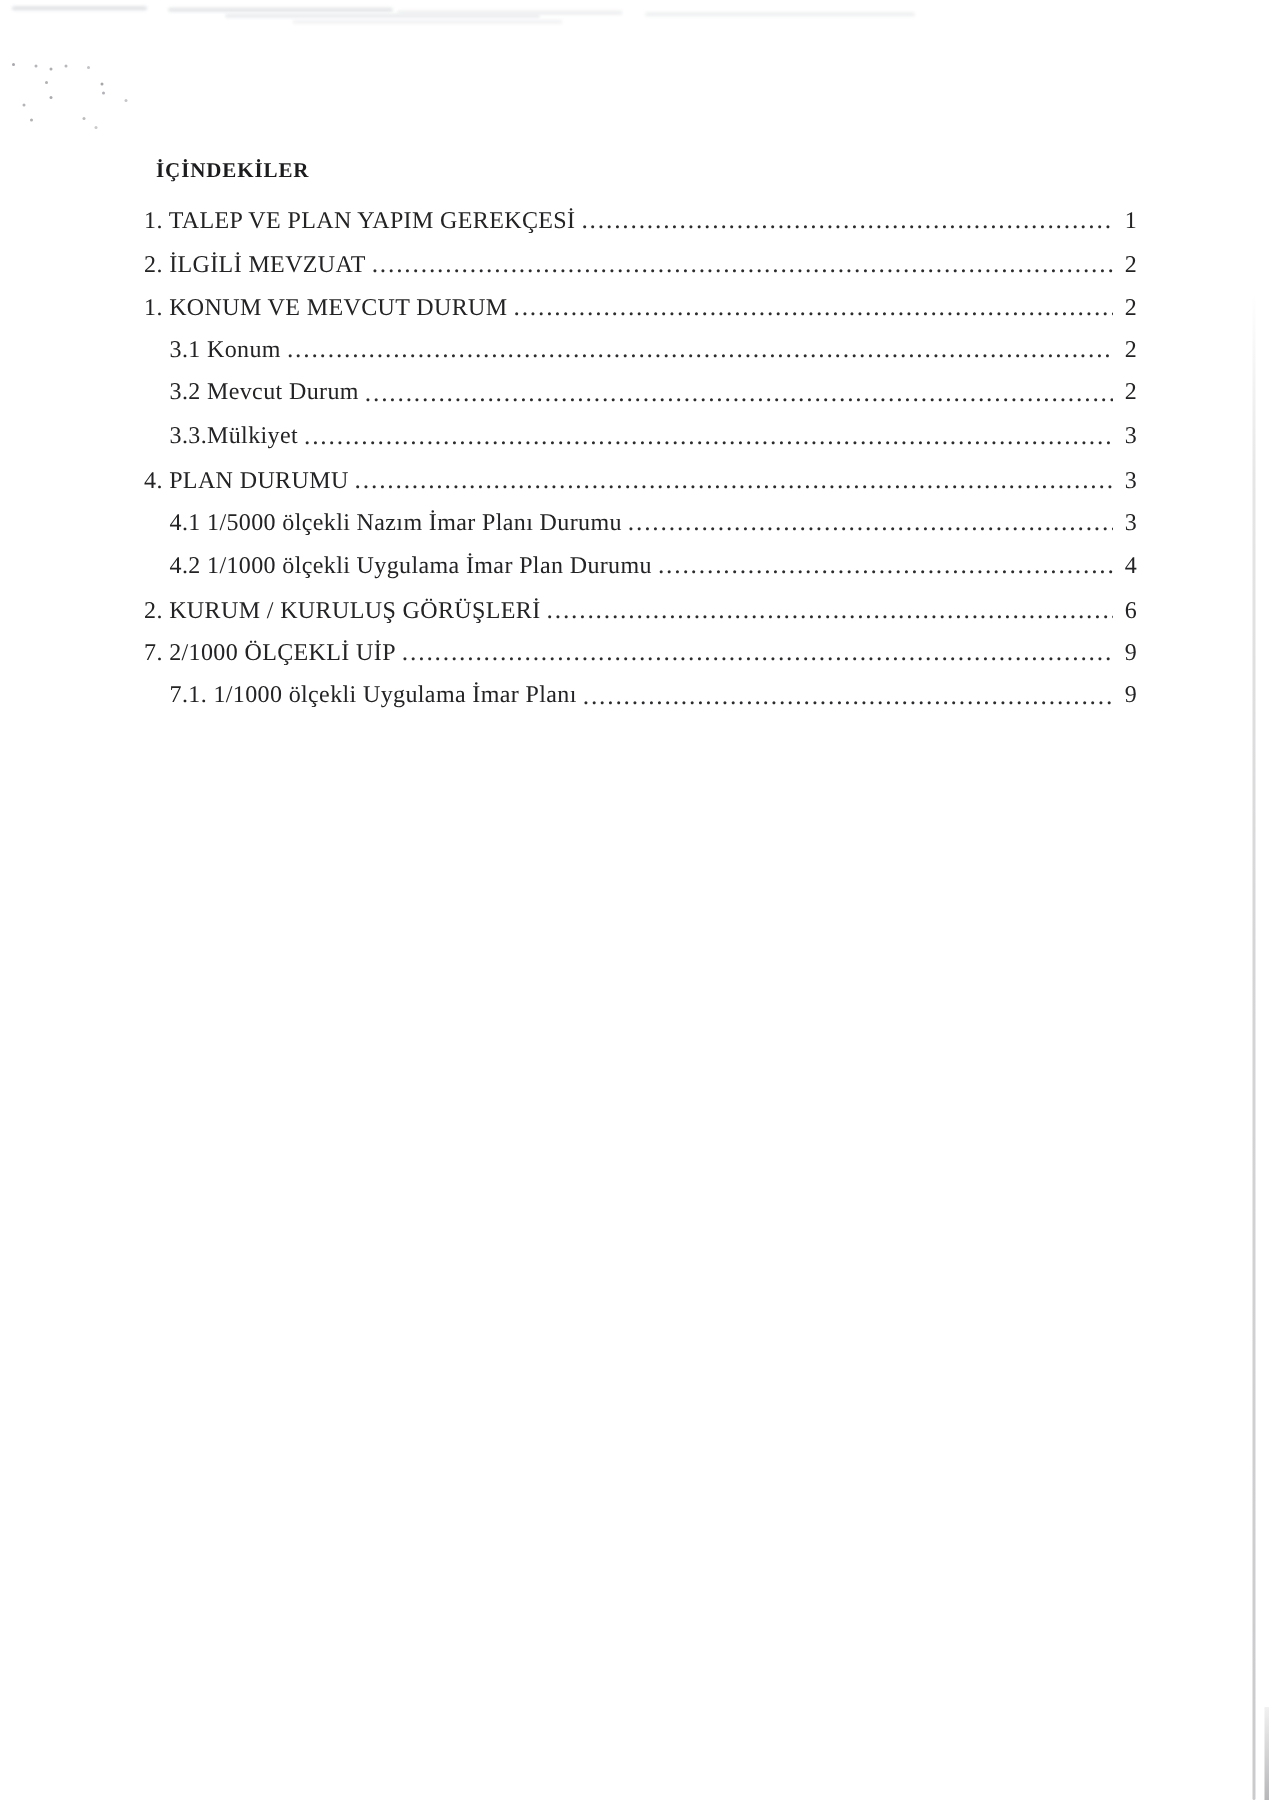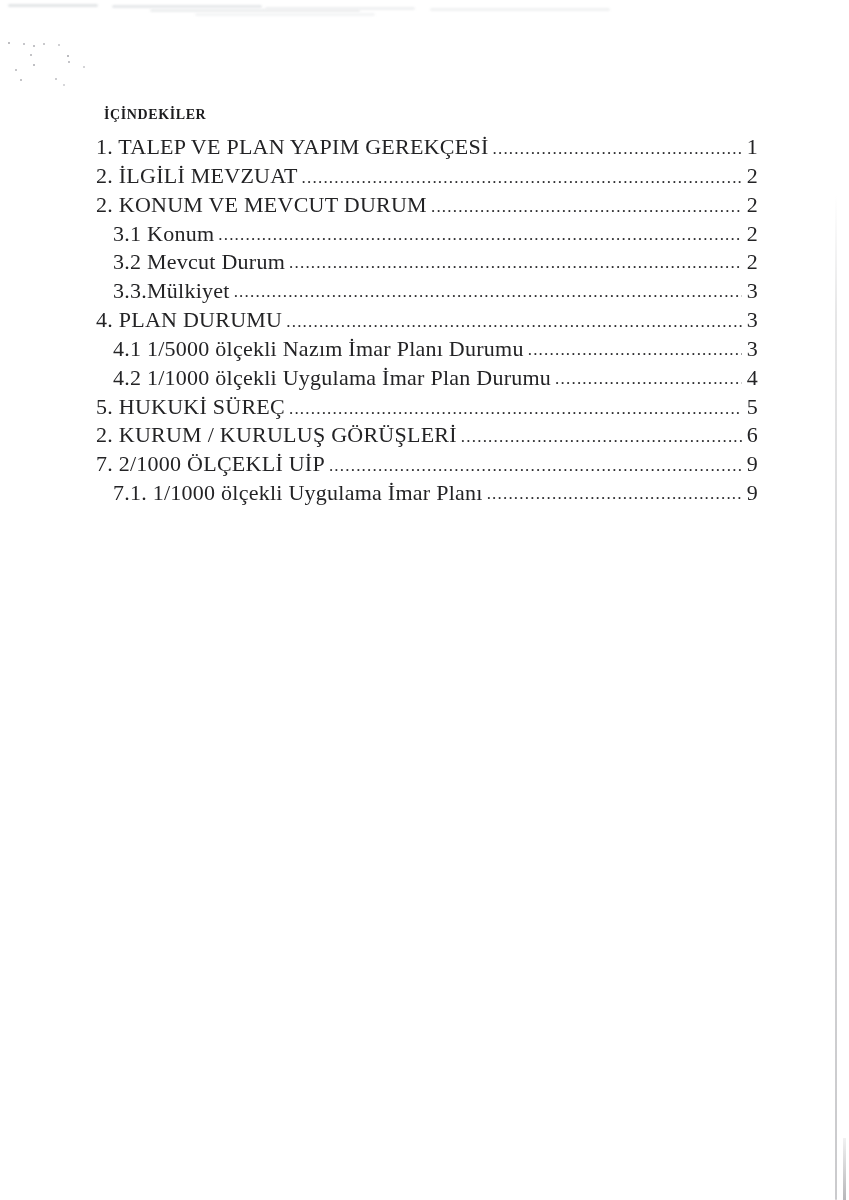--- a/index.html
+++ b/index.html
@@ -97,21 +97,21 @@
     letter-spacing: 0.6px;
     margin: 0 0 6px 8px;
     color: #1c1c1e;
   }
   .toc-rows { margin: 0; }
   .toc-row {
     display: flex;
     align-items: baseline;
     height: 28.85px;
     line-height: 28.85px;
-    font-size: 22px;
+    font-size: 16px;
     letter-spacing: 0.25px;
     white-space: nowrap;
     color: #232325;
   }
   .toc-row.level-1 { padding-left: 17px; align-items: center; }
   .toc-label { flex: 0 0 auto; }
   .toc-dots {
     flex: 1 1 auto;
     overflow: hidden;
     margin: 0 2px 0 4px;
@@ -152,21 +152,21 @@
     <span class="toc-page">1</span>
   </div>
 
   <div class="toc-row">
     <span class="toc-label">2. İLGİLİ MEVZUAT</span>
     <span class="toc-dots"></span>
     <span class="toc-page">2</span>
   </div>
 
   <div class="toc-row">
-    <span class="toc-label">2. KONUM VE MEVCUT DURUM</span>
+    <span class="toc-label">1. KONUM VE MEVCUT DURUM</span>
     <span class="toc-dots"></span>
     <span class="toc-page">2</span>
   </div>
 
   <div class="toc-row level-1">
     <span class="toc-label">3.1 Konum</span>
     <span class="toc-dots"></span>
     <span class="toc-page">2</span>
   </div>
 
@@ -193,25 +193,20 @@
     <span class="toc-dots"></span>
     <span class="toc-page">3</span>
   </div>
 
   <div class="toc-row level-1">
     <span class="toc-label">4.2 1/1000 ölçekli Uygulama İmar Plan Durumu</span>
     <span class="toc-dots"></span>
     <span class="toc-page">4</span>
   </div>
 
-  <div class="toc-row">
-    <span class="toc-label">5. HUKUKİ SÜREÇ</span>
-    <span class="toc-dots"></span>
-    <span class="toc-page">5</span>
-  </div>
 
   <div class="toc-row">
     <span class="toc-label">2. KURUM / KURULUŞ GÖRÜŞLERİ</span>
     <span class="toc-dots"></span>
     <span class="toc-page">6</span>
   </div>
 
   <div class="toc-row">
     <span class="toc-label">7. 2/1000 ÖLÇEKLİ UİP</span>
     <span class="toc-dots"></span>

